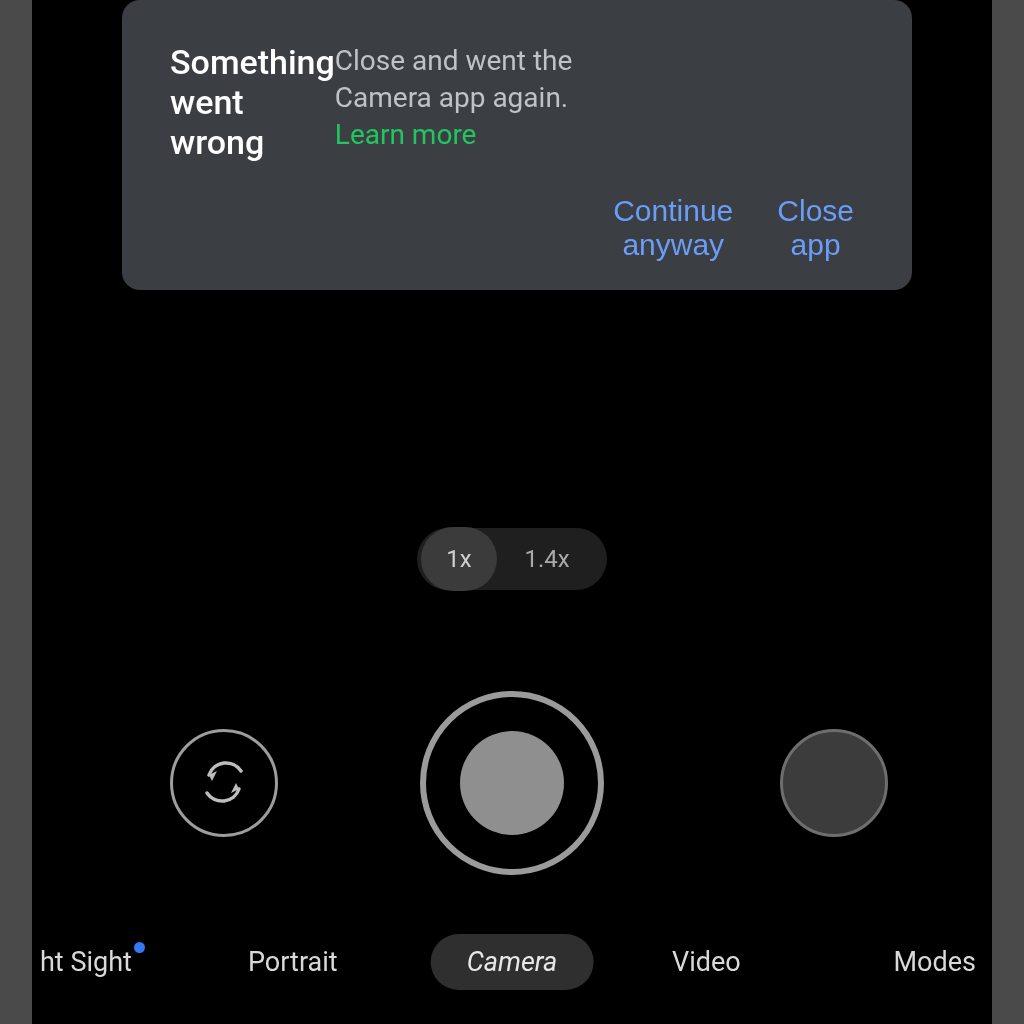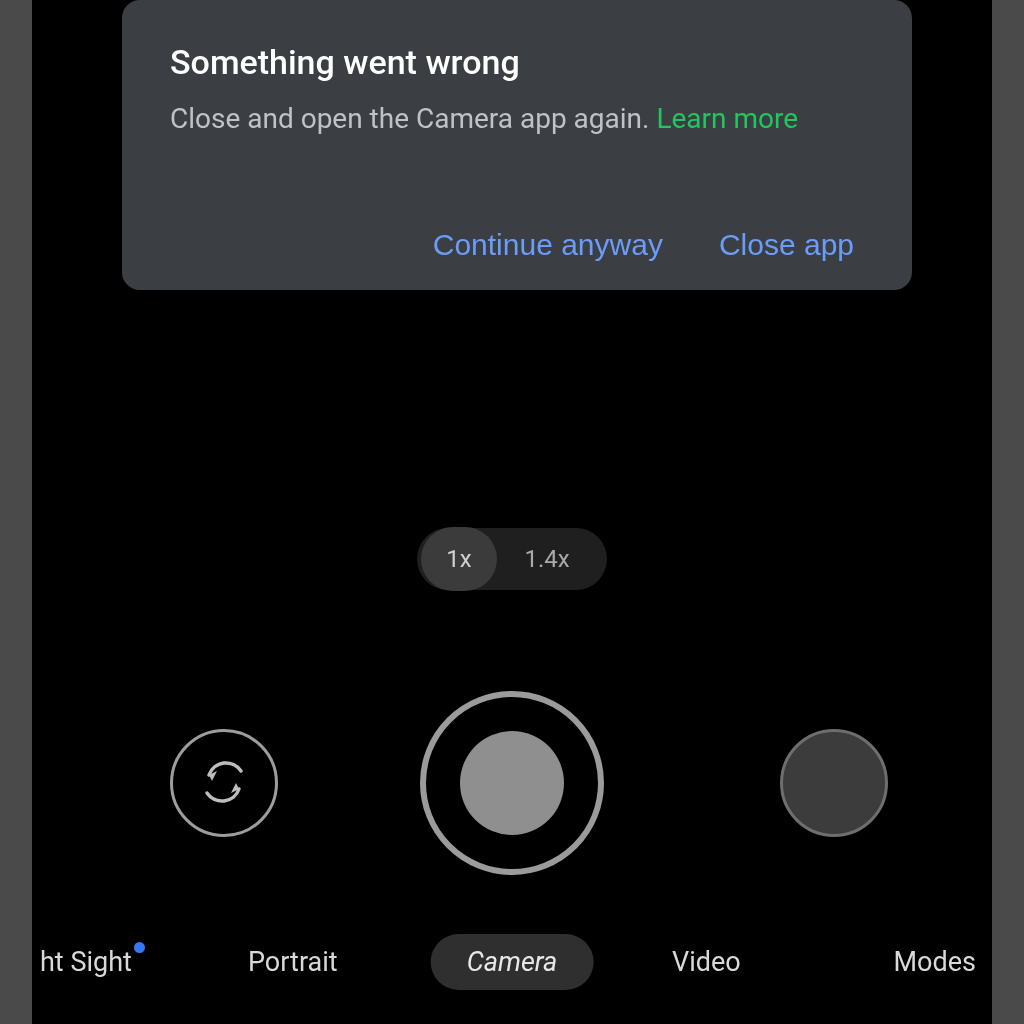--- a/index.html
+++ b/index.html
@@ -1,26 +1,26 @@
 <!DOCTYPE html>
 <html><head>
 <meta charset="utf-8">
 <style>
   * { margin:0; padding:0; box-sizing:border-box; }
   html,body { width:1024px; height:1024px; background:#4a4a4a; font-family:Roboto,"Helvetica Neue",Arial,sans-serif; overflow:hidden; }
   .stage { position:absolute; left:32px; top:0; width:960px; height:1024px; background:#000; }
   .dialog {
     position:absolute; left:90px; top:0; width:790px; height:290px;
     background:#3b3e42; border-radius:18px; padding:42px 48px 28px 48px;
-    display:flex; flex-direction:column;
+    display:flex; flex-direction:row;
   }
   .dialog-title { color:#fff; font-size:34px; font-weight:500; margin-bottom:18px; }
   .dialog-body { color:#bfc2c6; font-size:28px; line-height:37px; }
   .dialog-body a { color:#22c55e; text-decoration:none; cursor:pointer; }
-  .dialog-actions { margin-top:auto; display:flex; justify-content:flex-end; gap:56px; padding-right:10px; }
+  .dialog-actions { margin-top:auto; display:flex; justify-content:flex-end; gap:44px; padding-right:10px; }
   .dialog-btn { color:#6b9df8; font-size:30px; background:none; border:none; cursor:pointer; }
   .zoom-pill {
     position:absolute; left:50%; top:528px; transform:translateX(-50%);
     background:#1f1f1f; border-radius:999px; height:62px; width:190px;
     display:flex; align-items:center;
   }
   .zoom-opt { flex:none; display:flex; align-items:center; justify-content:center; font-size:24px; color:#a9a9a9; cursor:pointer; }
   .zoom-1 { width:76px; height:64px; margin-left:4px; border-radius:999px; background:#3b3b3b; color:#d0d0d0; }
   .zoom-14 { width:100px; height:54px; }
   .controls { position:absolute; top:688px; left:0; width:100%; height:190px; }
@@ -49,21 +49,21 @@
   .mode-modes { right:16px; }
 </style>
 </head>
 <body>
 
 <div class="stage">
 
   <div class="dialog">
     <div class="dialog-title">Something went wrong</div>
     <div class="dialog-body">
-      <span>Close and open the Camera app again. </span><a>Learn more</a>
+      <span>Close and went the Camera app again. </span><a>Learn more</a>
     </div>
     <div class="dialog-actions">
       <button class="dialog-btn">Continue anyway</button>
       <button class="dialog-btn">Close app</button>
     </div>
   </div>
 
   <div class="zoom-pill">
     <div class="zoom-opt zoom-1">1x</div>
     <div class="zoom-opt zoom-14">1.4x</div>

